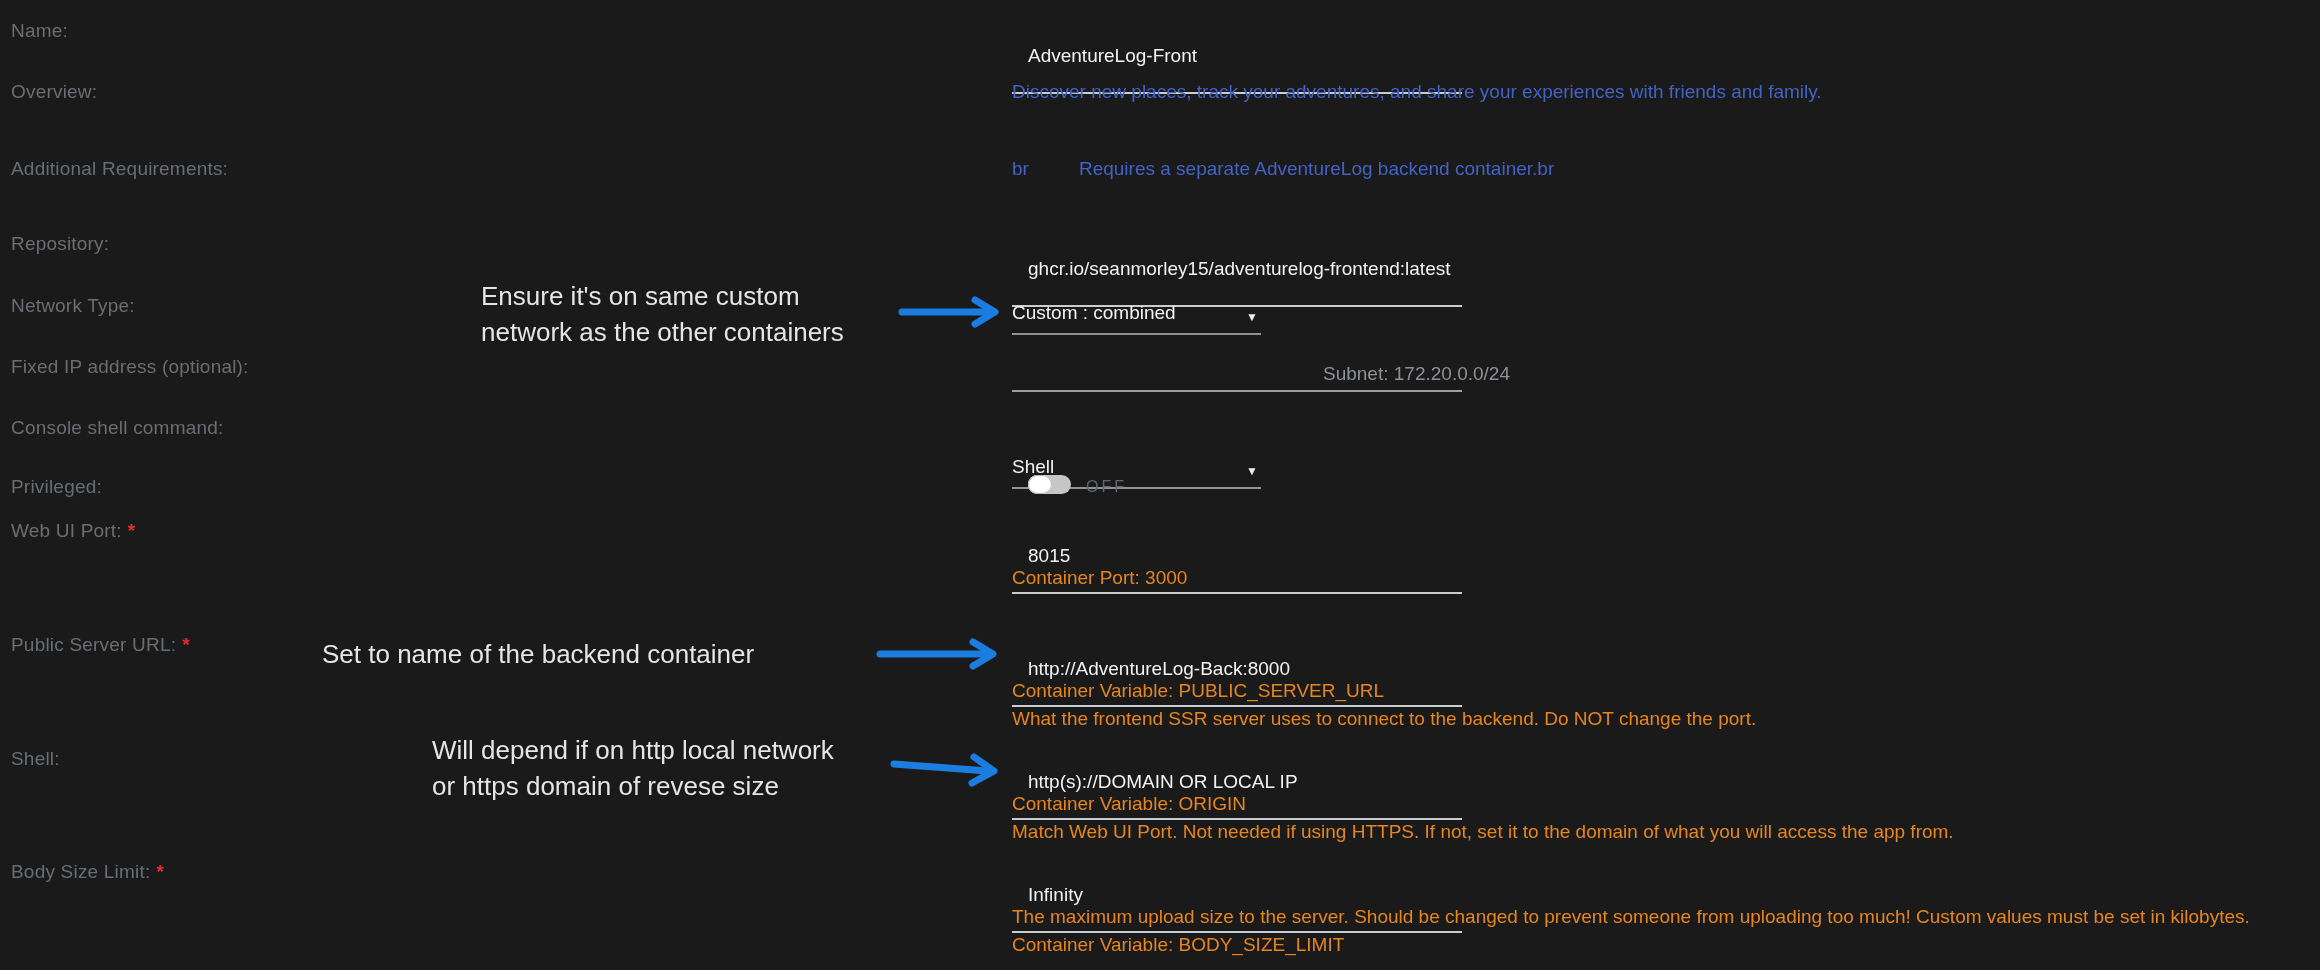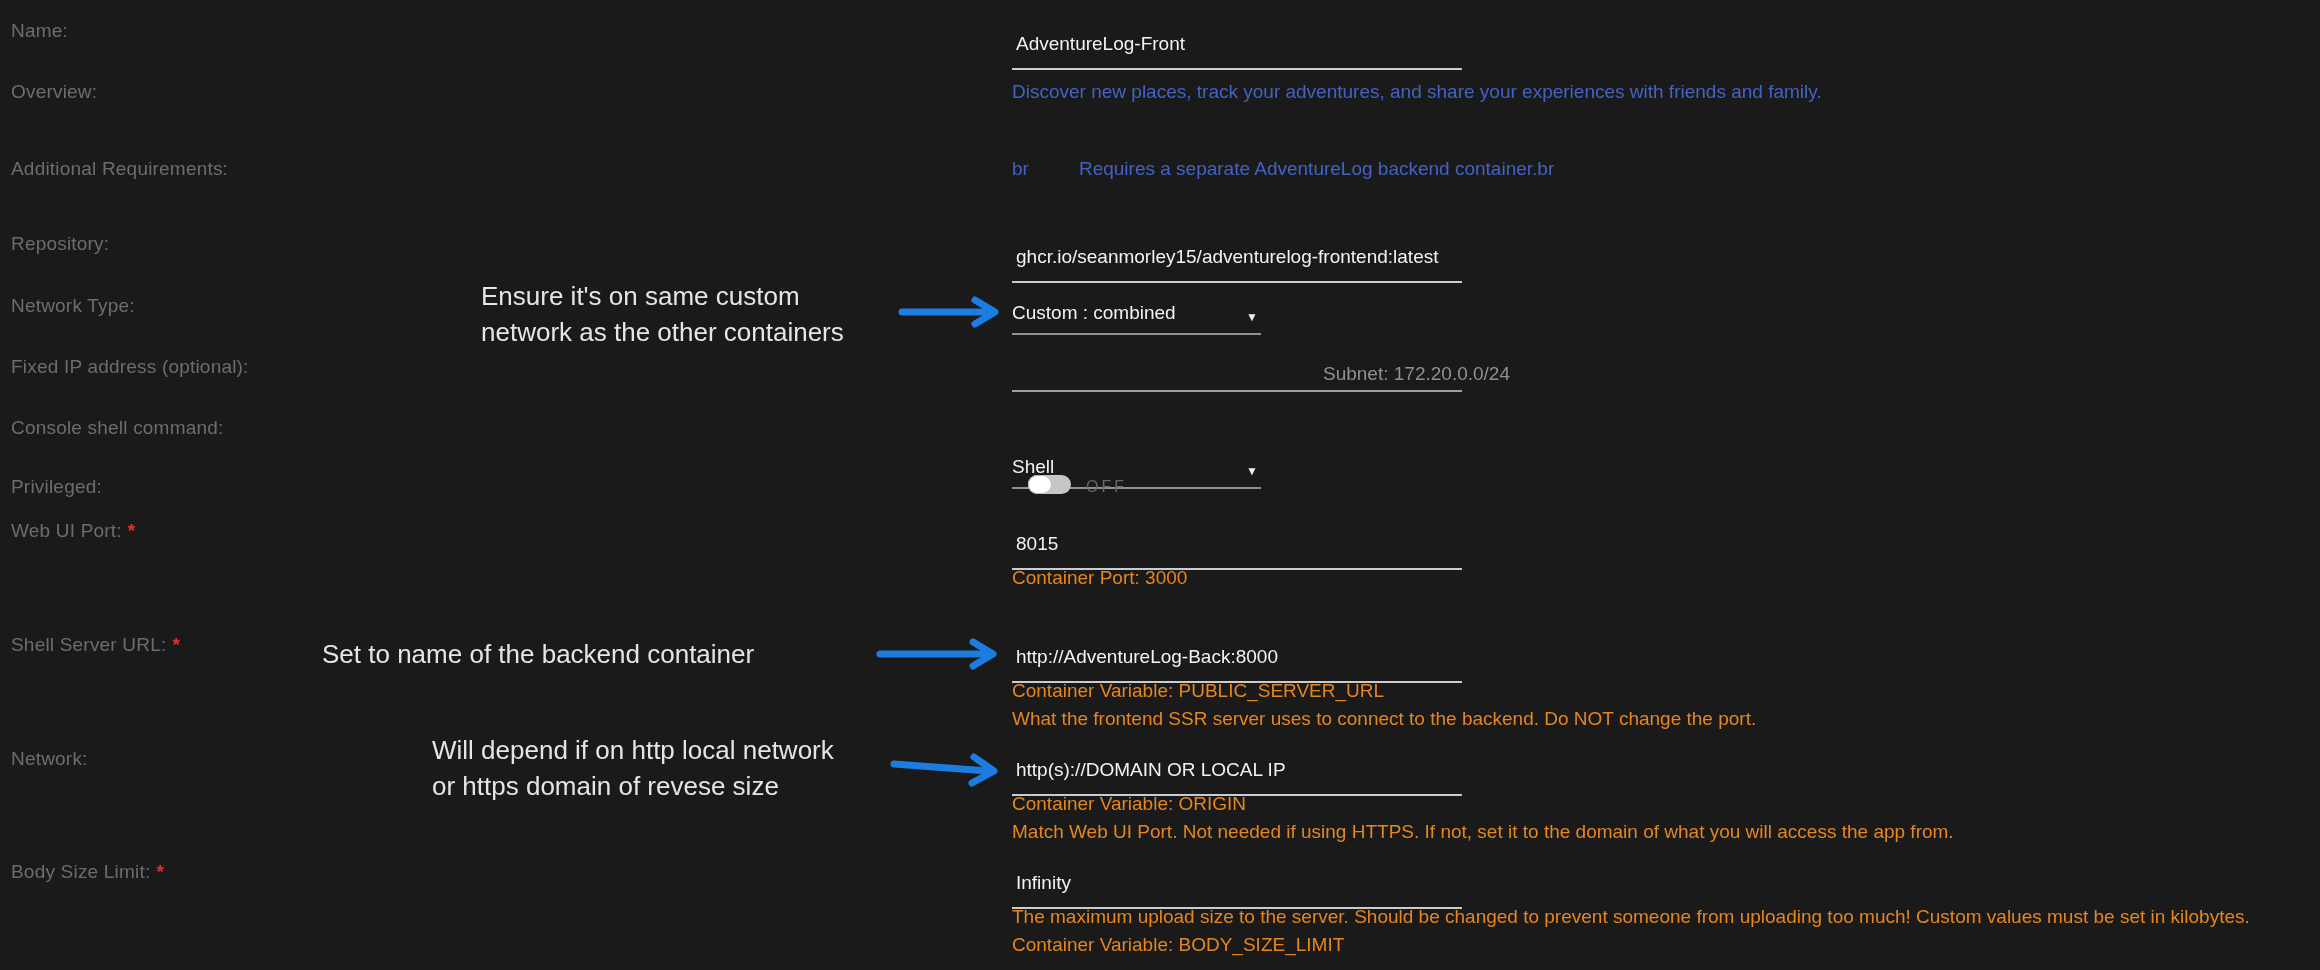--- a/index.html
+++ b/index.html
@@ -16,21 +16,21 @@
   }
   .req { color:#e03030; font-weight:bold; margin-left:6px; font-size:19px; }
   .field { position:absolute; left:1012px; }
   .input-box {
     width:450px; padding-bottom:9px;
     border-bottom:2px solid #c9cdd1;
   }
   .input-box input {
     width:100%; background:transparent; border:0; outline:0;
     color:#f2f2f2; font-family:"Liberation Sans", sans-serif;
-    font-size:19px; line-height:22px; padding:0; margin:4px;
+    font-size:19px; line-height:22px; padding:0; margin:16px;
   }
   .select-box {
     width:249px; padding-bottom:9px;
     border-bottom:2px solid #8e9296;
     position:relative; color:#f2f2f2; font-size:19px; line-height:22px;
     cursor:default; white-space:nowrap;
   }
   .select-box .caret {
     position:absolute; right:3px; top:4px;
     font-size:12px; color:#ececec;
@@ -117,30 +117,30 @@
   <div class="knob"></div>
 </div>
 <div class="switch-label">OFF</div>
 
 <div class="row-label" style="top:520px"><span>Web UI Port:</span><span class="req">*</span></div>
 <div class="field input-box" style="top:529px">
   <input type="text" value="8015" style="">
 </div>
 <div class="helper" style="top:564px">Container Port: 3000</div>
 
-<div class="row-label" style="top:634px"><span>Shell Server URL:</span><span class="req">*</span></div>
+<div class="row-label" style="top:634px"><span>Public Server URL:</span><span class="req">*</span></div>
 <div class="field input-box" style="top:642px">
   <input type="text" value="http://AdventureLog-Back:8000" style="">
 </div>
 <div class="helper" style="top:677px">
   <div>Container Variable: PUBLIC_SERVER_URL</div>
   <div>What the frontend SSR server uses to connect to the backend. Do NOT change the port.</div>
 </div>
 
-<div class="row-label" style="top:748px">Network:</div>
+<div class="row-label" style="top:748px">Shell:</div>
 <div class="field input-box" style="top:755px">
   <input type="text" value="http(s)://DOMAIN OR LOCAL IP" style="">
 </div>
 <div class="helper" style="top:790px">
   <div>Container Variable: ORIGIN</div>
   <div>Match Web UI Port. Not needed if using HTTPS. If not, set it to the domain of what you will access the app from.</div>
 </div>
 
 <div class="row-label" style="top:861px"><span>Body Size Limit:</span><span class="req">*</span></div>
 <div class="field input-box" style="top:868px">

